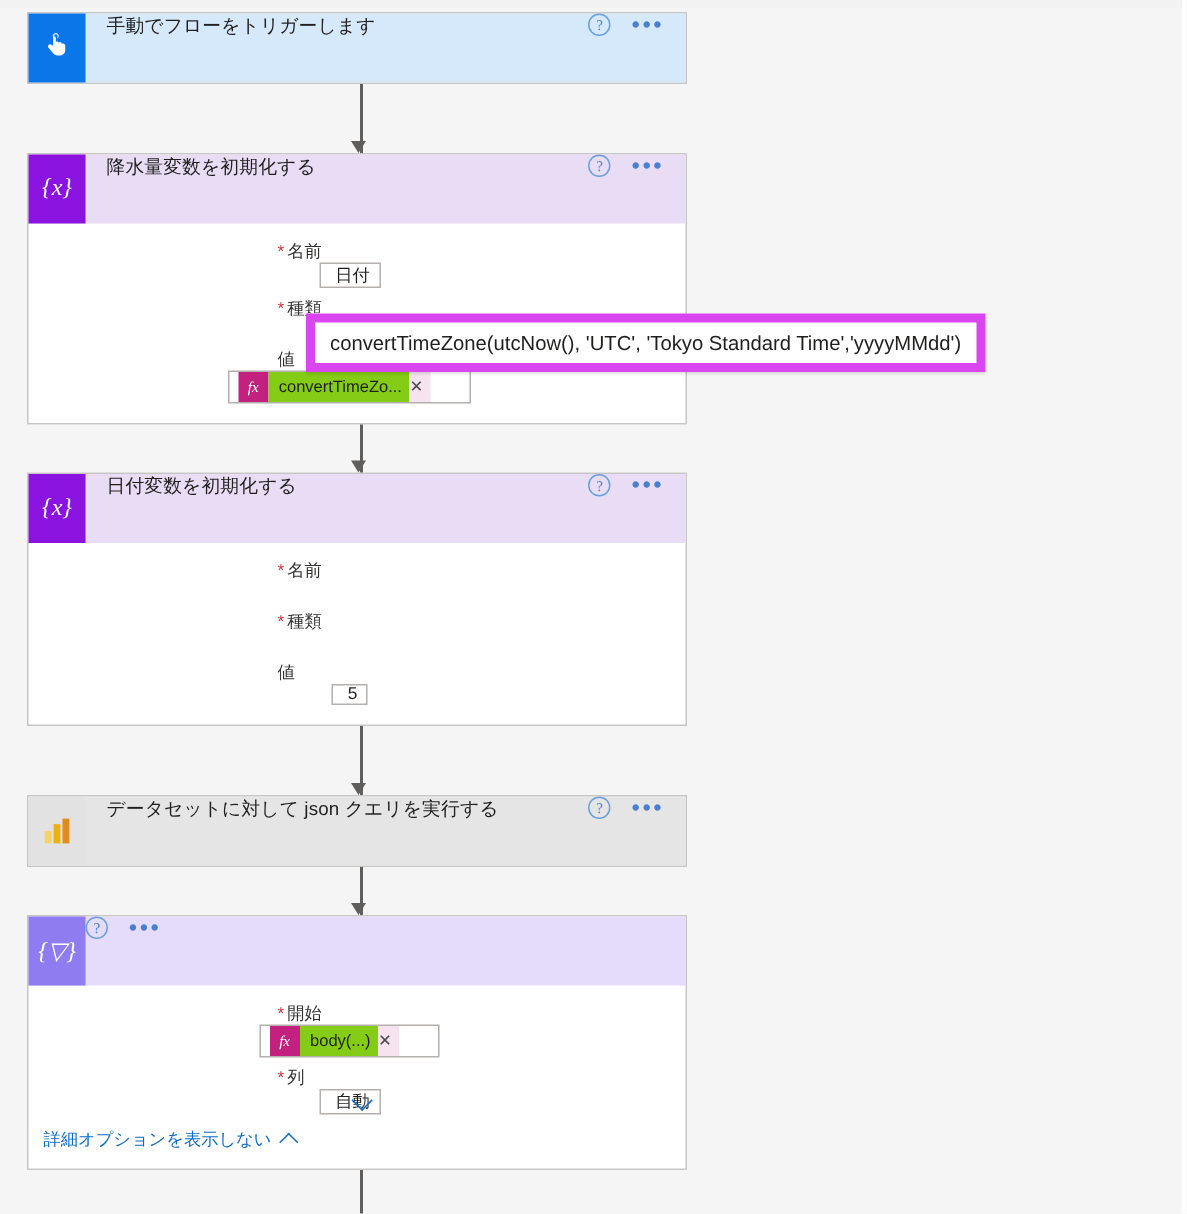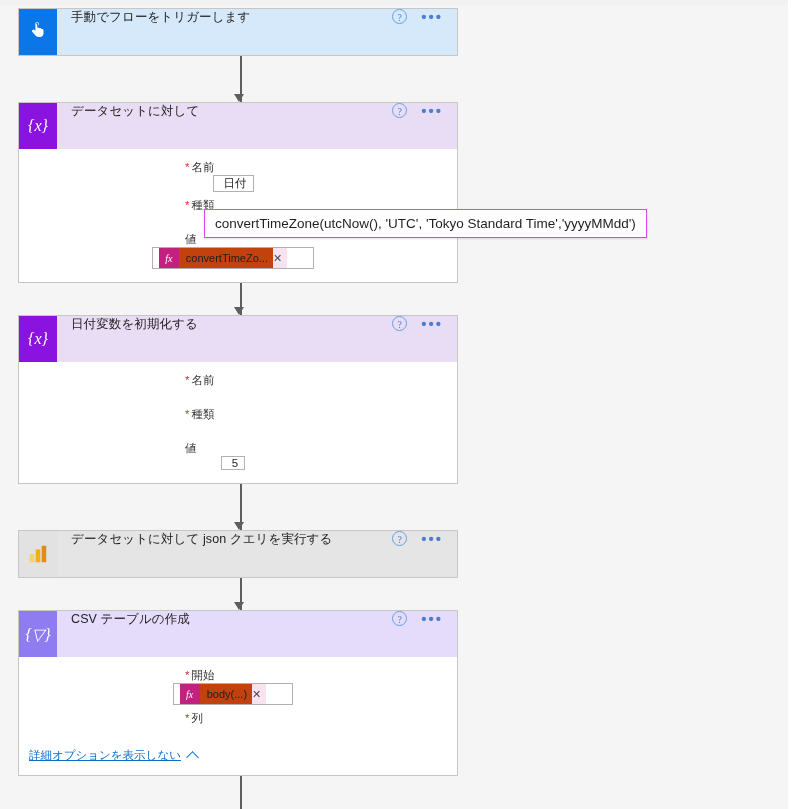--- a/index.html
+++ b/index.html
@@ -170,39 +170,38 @@
     font-size: 10px;
     font-family: "Liberation Serif", serif;
     font-style: italic;
   }
   .chip-fx { background: #c2217f; }
   .chip-label {
     padding: 0 5px 0 7px;
     line-height: 20px;
     color: #201f1e;
   }
-  .chip-label.pink { background: #c2410c; }
+  .chip-label.pink { background: #84cc16; }
   .chip-x {
     color: #4a4a4a;
     font-size: 11px;
     padding-right: 5px;
     line-height: 20px;
   }
   .chip-x.pink { background: #f7e2f0; }
 
   
   .adv-link {
     padding: 6px 0 2px 10px;
     color: #0b6bcb;
     font-size: 11.5px;
     display: flex;
     align-items: center;
     gap: 7px;
     cursor: pointer;
-    text-decoration: underline;
   }
   .chev-up {
     width: 8px;
     height: 8px;
     border-left: 1.5px solid #0b6bcb;
     border-top: 1.5px solid #0b6bcb;
     transform: rotate(45deg);
     margin-top: 3px;
   }
 
@@ -233,21 +232,21 @@
     border-right: 5px solid transparent;
     border-top: 8px solid #605e5c;
   }
 
   
   .tooltip {
     position: absolute;
     left: 204px;
     top: 209px;
     background: #ffffff;
-    border: 1px solid #d946ef;
+    border: 6px solid #d946ef;
     padding: 6px 10px;
     font-size: 13.5px;
     color: #201f1e;
     white-space: nowrap;
     z-index: 50;
     box-shadow: 0 1px 2px rgba(0,0,0,.12);
   }
 
   
   .page-edge-right {
@@ -291,21 +290,21 @@
   <div class="connector">
     <div class="line"></div>
     <div class="head"></div>
   </div>
 
   <div class="card">
     <div class="card-header hdr-variable">
       <div class="icon-sq icon-variable">
         <span class="glyph-braces">{<i>x</i>}</span>
       </div>
-      <div class="card-title">データセットに対して</div>
+      <div class="card-title">降水量変数を初期化する</div>
       <div class="hdr-actions">
         <div class="help-icon">?</div>
         <div class="ellipsis-icon">•••</div>
       </div>
     </div>
     <div class="card-body">
 
       <div class="row">
         <div class="row-label req">名前</div>
         <div class="field">
@@ -392,41 +391,44 @@
   <div class="connector short">
     <div class="line"></div>
     <div class="head"></div>
   </div>
 
   <div class="card">
     <div class="card-header hdr-csv">
       <div class="icon-sq icon-csv">
         <span class="glyph-braces">{▽}</span>
       </div>
-      <div class="card-title">CSV テーブルの作成</div>
       <div class="hdr-actions">
         <div class="help-icon">?</div>
         <div class="ellipsis-icon">•••</div>
       </div>
     </div>
     <div class="card-body">
 
       <div class="row">
         <div class="row-label req">開始</div>
         <div class="field">
           <span class="chip">
             <span class="chip-ico chip-fx">fx</span>
             <span class="chip-label pink">body(...)</span>
             <span class="chip-x pink">✕</span>
           </span>
         </div>
       </div>
 
       <div class="row">
         <div class="row-label req">列</div>
+        <div class="field">
+          <span class="field-text">自動</span>
+          <span class="chev"></span>
+        </div>
       </div>
 
       <div class="adv-link">
         <span>詳細オプションを表示しない</span>
         <span class="chev-up"></span>
       </div>
 
     </div>
   </div>
 

